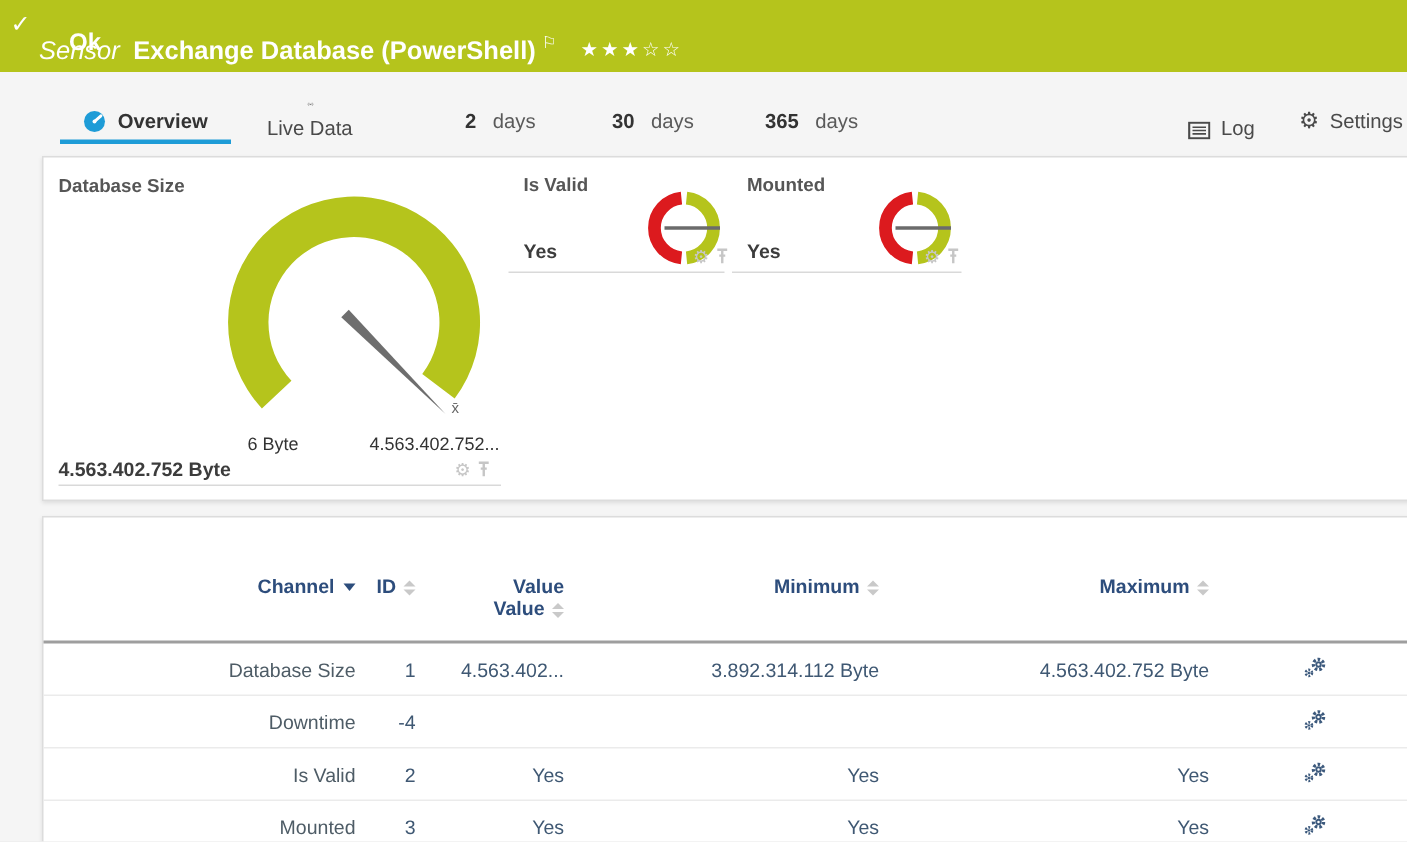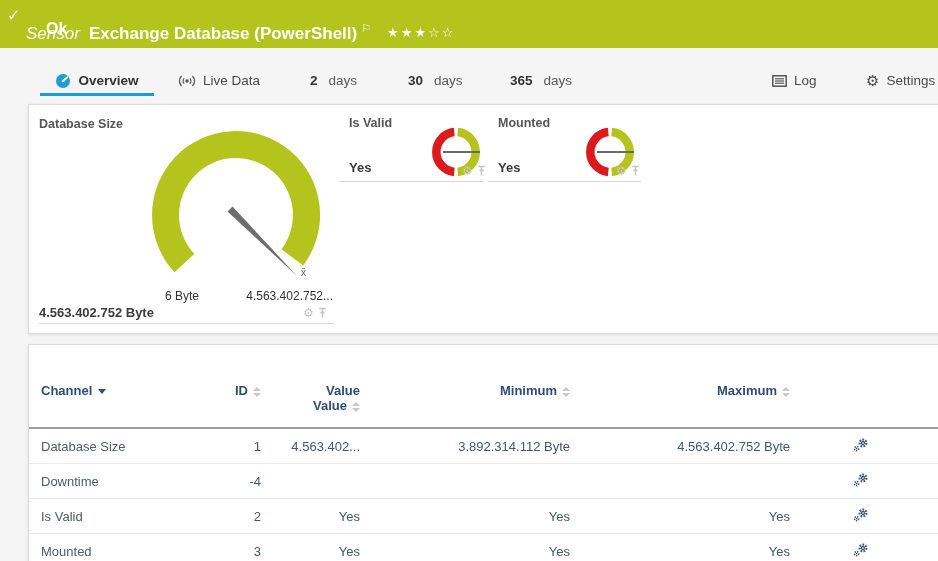--- a/index.html
+++ b/index.html
@@ -41,21 +41,21 @@
   .blk-sep { position:absolute; height:1px; background:#d9d9d9; }
   .blk-icons { position:absolute; display:flex; align-items:center; gap:4px; color:#c6c6c6; cursor:pointer; }
   .blk-icons .g { font-size:12px; line-height:1; color:#c6c6c6; }
   .gauge-svg { position:absolute; left:0; top:0; }
 
   
   .ch-table { position:absolute; left:0; top:0; width:100%; font-size:13px; }
   .ch-row { display:flex; align-items:center; height:34px; border-bottom:1px solid #ebebeb; }
   .ch-head { align-items:flex-start; height:44px; padding-top:38px; border-bottom:2px solid #9e9e9e;
              color:#2d4d7c; font-weight:bold; }
-  .c1 { width:180px; padding-left:12px; box-sizing:content-box; }
+  .c1 { width:180px; padding-left:28px; box-sizing:content-box;text-align:right; }
   .c2 { width:40px;  text-align:right; }
   .c3 { width:99px;  text-align:right; }
   .c4 { width:210px; text-align:right; }
   .c5 { width:220px; text-align:right; }
   .c6 { width:79px;  text-align:right; padding-right:3px; }
   .cell-channel { color:#4e5c66; }
   .cell-val { color:#3f5873; }
   .sort { display:inline-block; margin-left:5px; vertical-align:middle; }
   .sort i { display:block; width:0; height:0; border-left:4px solid transparent; border-right:4px solid transparent; }
   .sort .up { border-bottom:4px solid #c9c9c9; margin-bottom:2px; }
@@ -83,41 +83,41 @@
 
   <div class="tabs">
     <div class="tab active" style="left:40px; width:114px;">
       <svg width="16" height="16" viewBox="0 0 16 16">
         <circle cx="8" cy="8" r="7" fill="#1e9cd7"></circle>
         <line x1="8" y1="8" x2="12.3" y2="4.2" stroke="#fff" stroke-width="2" stroke-linecap="round"></line>
         <circle cx="8" cy="8" r="1.3" fill="#fff"></circle>
       </svg>
       <span>Overview</span>
     </div>
-    <div class="tab" style="left:178px;">
+    <div class="tab" style="left:178px;flex-direction:column;">
       <svg width="18" height="14" viewBox="0 0 18 14">
         <circle cx="9" cy="7" r="1.7" fill="#555"></circle>
         <path d="M6.2,4.4 a3.7,3.7 0 0 0 0,5.2 M3.5,2 a7.2,7.2 0 0 0 0,10" stroke="#555" fill="none" stroke-width="1.3"></path>
         <path d="M11.8,4.4 a3.7,3.7 0 0 1 0,5.2 M14.5,2 a7.2,7.2 0 0 1 0,10" stroke="#555" fill="none" stroke-width="1.3"></path>
       </svg>
       <span>Live Data</span>
     </div>
     <div class="tab" style="left:310px;">
       <span class="num">2</span>
       <span class="unit">days</span>
     </div>
     <div class="tab" style="left:408px;">
       <span class="num">30</span>
       <span class="unit">days</span>
     </div>
     <div class="tab" style="left:510px;">
       <span class="num">365</span>
       <span class="unit">days</span>
     </div>
-    <div class="tab" style="left:772px;">
+    <div class="tab" style="left:792px;align-items:flex-end;">
       <svg width="15" height="12" viewBox="0 0 15 12">
         <rect x="0.8" y="0.8" width="13.4" height="10.4" fill="none" stroke="#4a4a4a" stroke-width="1.4"></rect>
         <line x1="3" y1="3.8" x2="12" y2="3.8" stroke="#4a4a4a" stroke-width="1.1"></line>
         <line x1="3" y1="6" x2="12" y2="6" stroke="#4a4a4a" stroke-width="1.1"></line>
         <line x1="3" y1="8.2" x2="12" y2="8.2" stroke="#4a4a4a" stroke-width="1.1"></line>
       </svg>
       <span>Log</span>
     </div>
     <div class="tab" style="left:866px;">
       <span class="gear-glyph">⚙</span>

